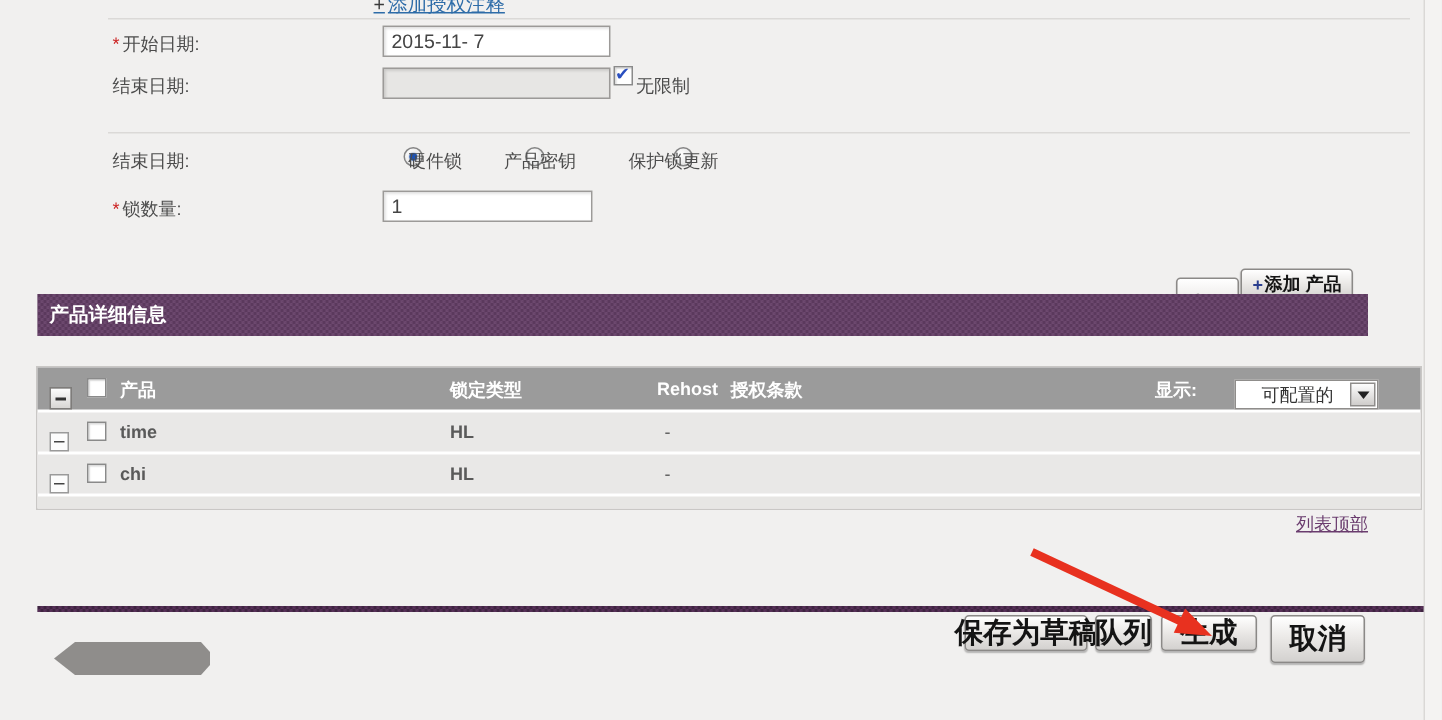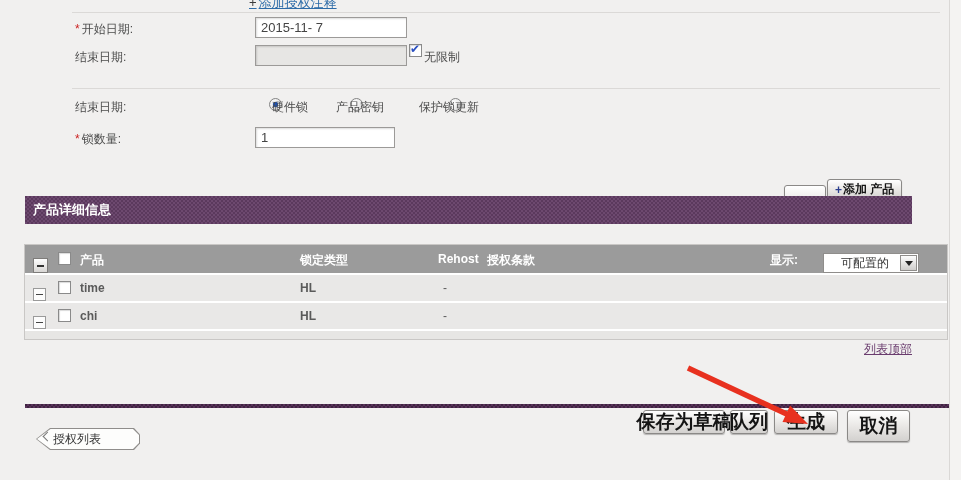--- a/index.html
+++ b/index.html
@@ -201,24 +201,20 @@
 <div class="abs" style="left:25px;top:341px;width:887px;text-align:right;">
   <span class="purple-link">列表顶部</span>
 </div>
 
 
 <div class="abs dark-divider" style="left:25px;top:404px;width:924px;"></div>
 
 
 <div class="abs back-wrap" style="left:36px;top:412px;">
   <div class="back-outer"></div>
-  <div class="back-inner">
-    <span class="back-chev"></span>
-    <span>授权列表</span>
-  </div>
 </div>
 
 
 <div class="abs btn" style="left:643px;top:410px;width:82px;height:24px;">
   <span>保存为草稿</span>
 </div>
 <div class="abs btn" style="left:730px;top:410px;width:38px;height:24px;">
   <span>队列</span>
 </div>
 <div class="abs btn" style="left:774px;top:410px;width:64px;height:24px;">

